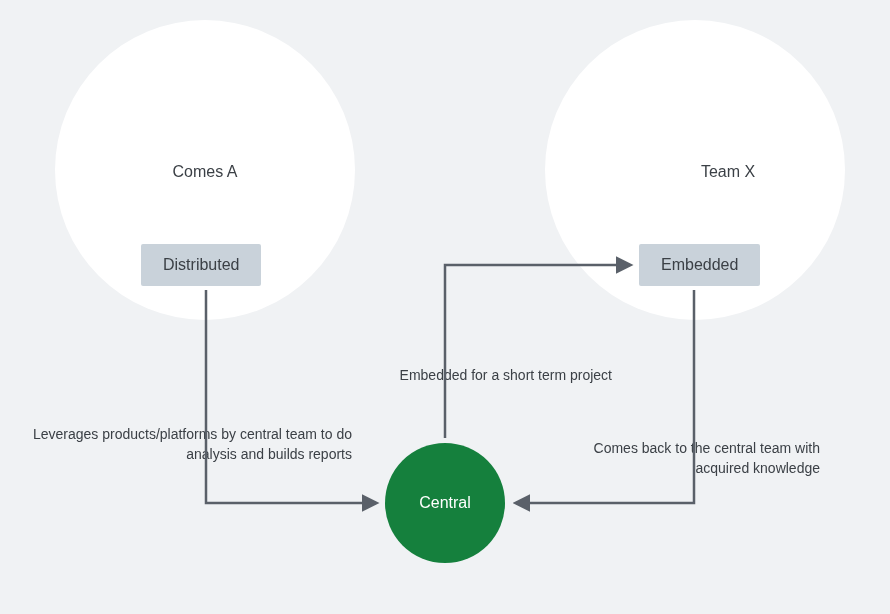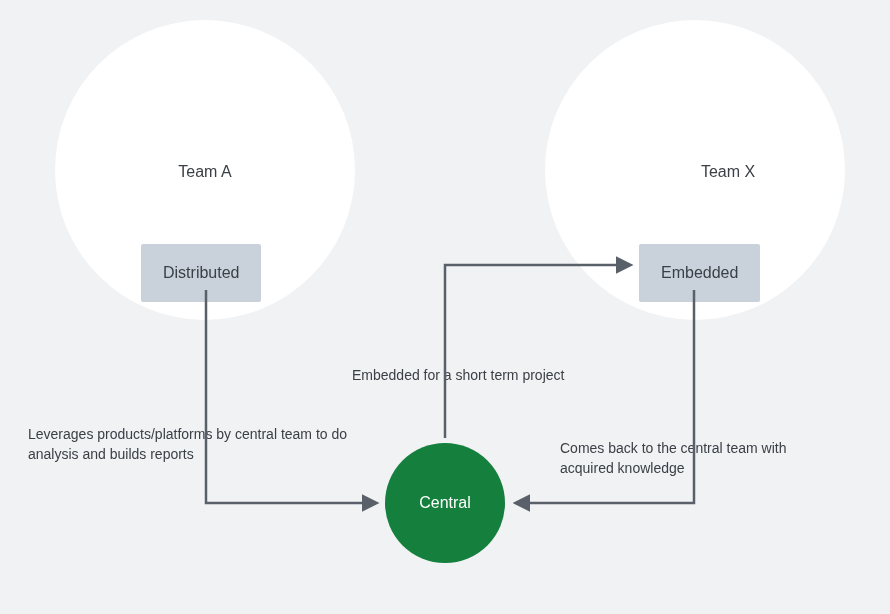--- a/index.html
+++ b/index.html
@@ -33,57 +33,57 @@
       font-weight: 400;
       text-align: center;
       width: 120px;
     }
     .team-a-label { left: 145px; top: 163px; }
     .team-x-label { left: 668px; top: 163px; }
     .badge {
       position: absolute;
       background: #c9d2da;
       color: #3b4046;
-      padding: 20px 22px;
+      padding: 12px 22px;
       font-size: 16px;
       font-weight: 400;
       border-radius: 2px;
     }
     .distributed-badge { left: 141px; top: 244px; }
     .embedded-badge    { left: 639px; top: 244px; }
     .central-label {
       color: #ffffff;
       font-size: 16px;
       font-weight: 400;
     }
     .annotation {
       position: absolute;
       color: #3b4046;
       font-size: 14px;
       line-height: 1.45;
-      text-align: left;
+      text-align: right;
       font-weight: 400;
     }
     .ann-embedded-short { left: 352px; top: 365px; width: 260px; }
     .ann-leverages { left: 28px; top: 424px; width: 324px; }
     .ann-comes-back { left: 560px; top: 438px; width: 260px; }
     svg.connectors {
       position: absolute;
       left: 0; top: 0;
       width: 890px; height: 614px;
       pointer-events: none;
     }
   </style>
 </head>
 <body>
 
 <div class="circle team-a-circle"></div>
 <div class="circle team-x-circle"></div>
 
-<div class="team-label team-a-label">Team A</div>
+<div class="team-label team-a-label">Comes A</div>
 <div class="team-label team-x-label">Team X</div>
 
 <div class="badge distributed-badge">Distributed</div>
 <div class="badge embedded-badge">Embedded</div>
 
 <div class="central-circle">
   <span class="central-label">Central</span>
 </div>
 
 <div class="annotation ann-embedded-short">Embedded for a short term project</div>

